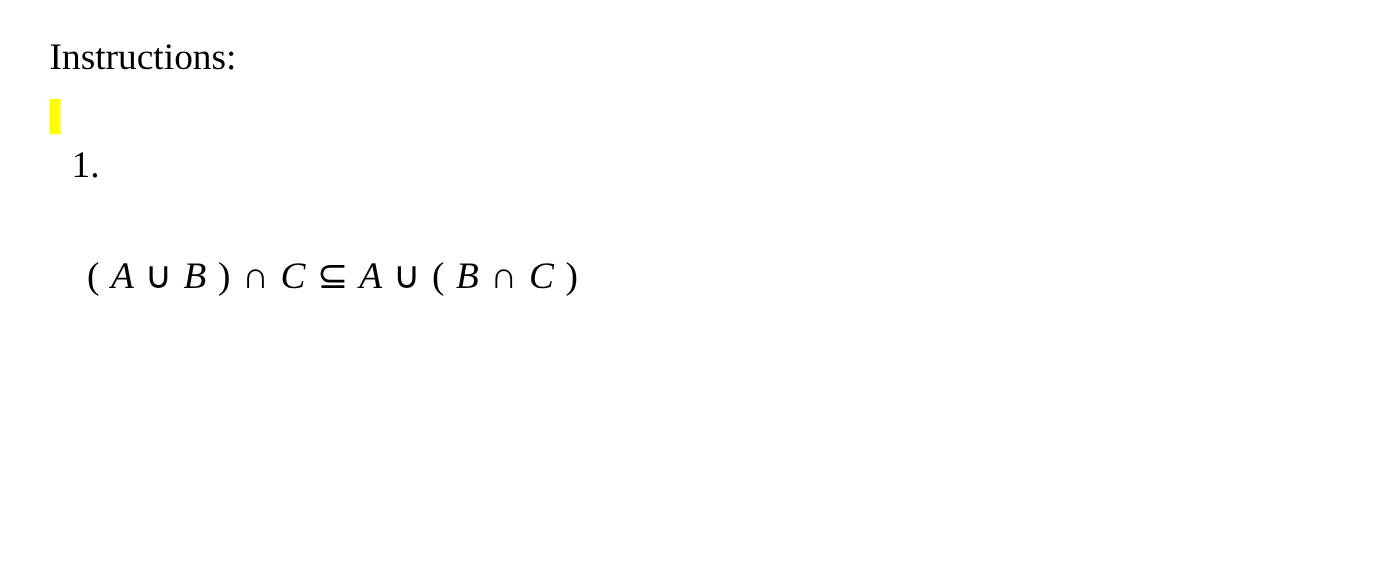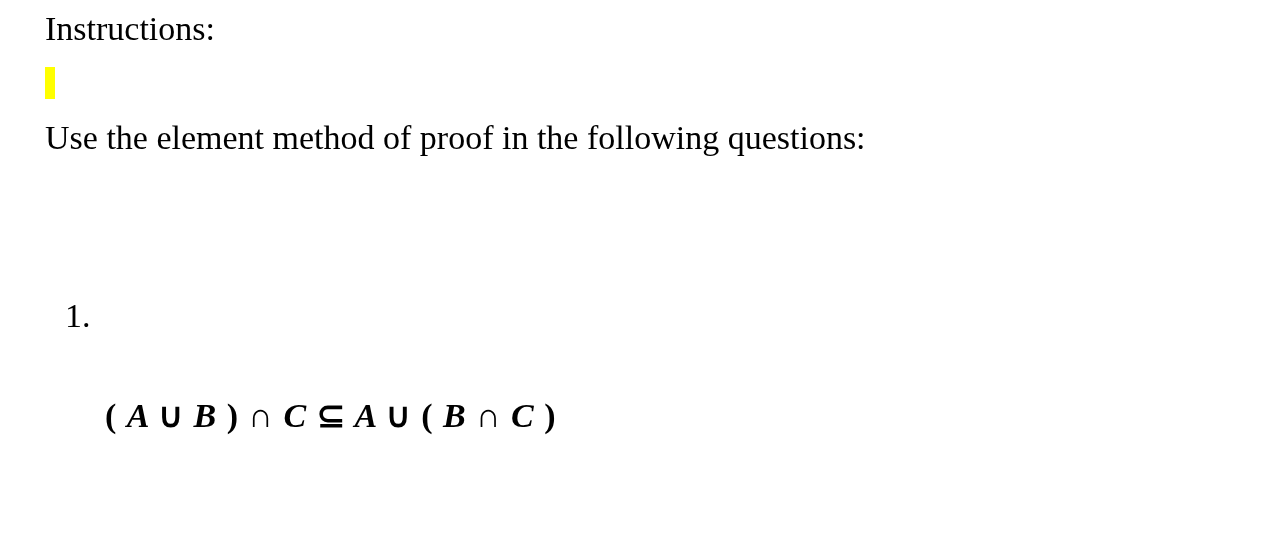--- a/index.html
+++ b/index.html
@@ -9,20 +9,21 @@
       color: #000;
       background: #fff;
       padding: 0;
       width: 1267px;
     }
     .content {
       padding: 10px 45px 40px 45px;
     }
     .line-instructions {
       margin-bottom: 18px;
+      margin-top: 24px;
     }
     .highlight-cursor {
       display: inline-block;
       background: #ffff00;
       width: 10px;
       height: 32px;
       vertical-align: middle;
       margin-bottom: 10px;
     }
     .line-method {
@@ -35,44 +36,42 @@
       margin-left: 20px;
       margin-bottom: 60px;
     }
     .question-number {
       width: 160px;
       flex-shrink: 0;
     }
     .question-text {
     }
     .formula-row {
-      margin-left: 60px;
+      margin-left: 34px;
       font-style: italic;
       font-family: "Times New Roman", Times, serif;
       letter-spacing: 1px;
-      font-weight: bold;
     }
     .formula-row .paren,
     .formula-row .op {
       font-style: normal;
     }
     .op {
       font-family: "Cambria Math", "Times New Roman", serif;
     }
   </style>
 </head>
 <body>
 
 <div class="content">
 
   <div class="line-instructions">Instructions:</div>
 
   <div><span class="highlight-cursor"></span></div>
 
-  <div class="line-method">Use the element method of proof in the following questions:</div>
 
   <div class="question-row">
     <div class="question-number">1.</div>
   </div>
 
   <div class="formula-row">
     <span class="paren">( </span><span>A</span><span> </span><span class="op">∪</span><span> </span><span>B</span><span class="paren"> )</span><span> </span><span class="op">∩</span><span>  </span><span>C</span><span>   </span><span class="op">⊆</span><span>   </span><span>A</span><span>  </span><span class="op">∪</span><span>  </span><span class="paren">( </span><span>B</span><span>  </span><span class="op">∩</span><span>  </span><span>C</span><span class="paren"> )</span>
   </div>
 
 </div>

